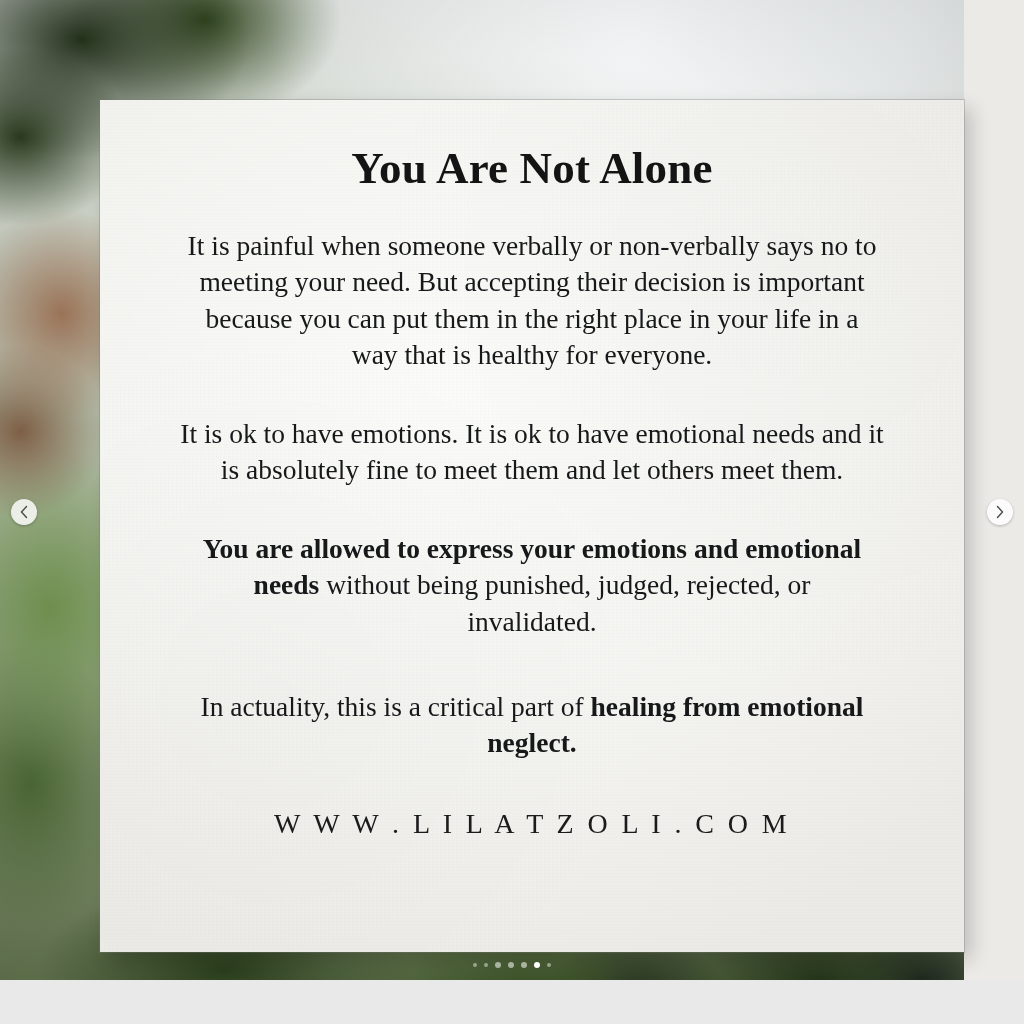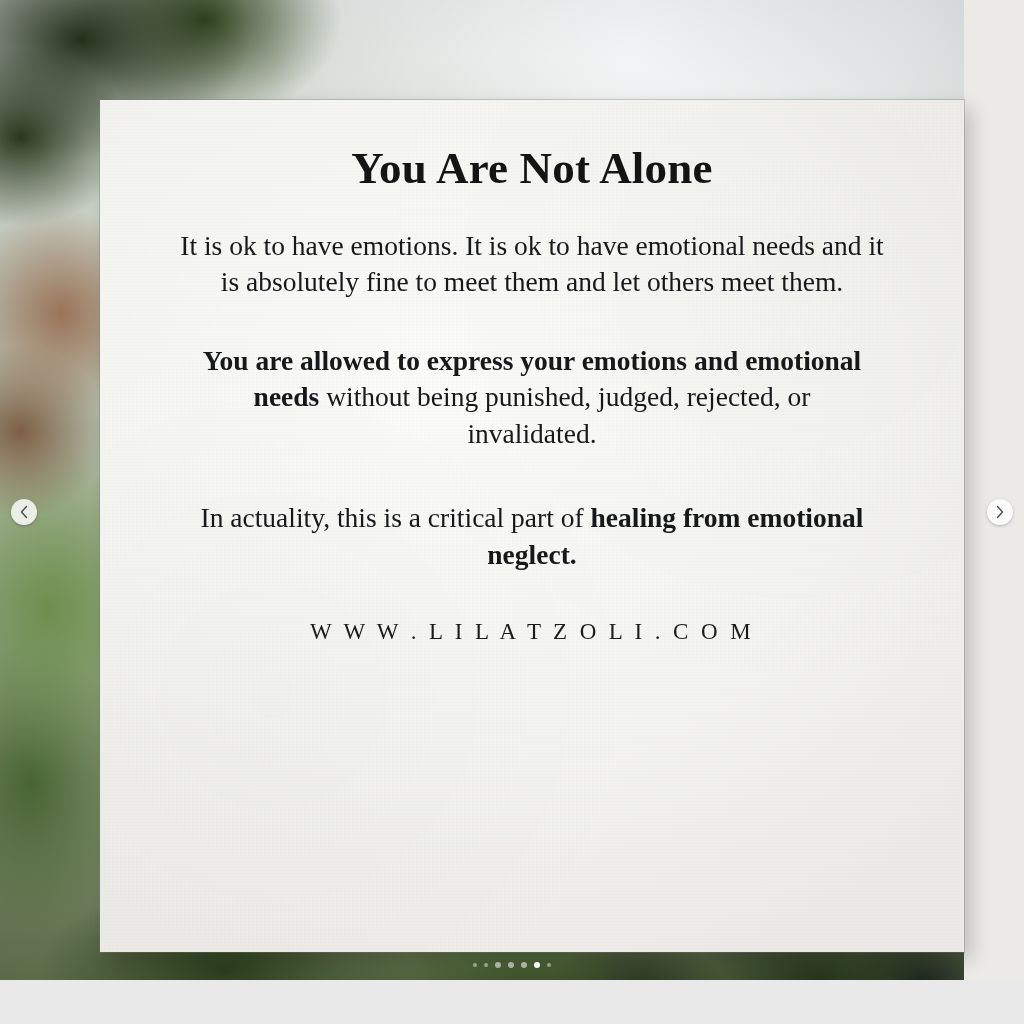--- a/index.html
+++ b/index.html
@@ -123,21 +123,21 @@
   }
   .para.p1 { padding: 0 26px; margin-bottom: 42px; }
   .para.p2 { padding: 0 34px; margin-bottom: 42px; }
   .para.p3 { padding: 0 22px; margin-bottom: 42px; }
   .para.p4 { padding: 0 28px; margin-bottom: 46px; margin-top: 48px; }
 
   .para b { font-weight: 700; }
 
   .site-url {
     font-family: "Liberation Serif", serif;
-    font-size: 23px;
+    font-size: 28px;
     letter-spacing: 3.4px;
     color: #1b1b1b;
     margin-top: 18px;
   }
 
   
   .arrow {
     position: absolute;
     top: 512px;
     transform: translateY(-50%);
@@ -188,20 +188,21 @@
 <div id="carousel">
 
   <div class="photo"></div>
   <div class="photo-vignette"></div>
   <div class="page-right-fill"></div>
 
   <div class="card">
     <div class="card-inner">
       <h1 class="card-title">You Are Not Alone</h1>
 
+      <p class="para p1">It is painful when someone verbally or non-verbally says no to meeting your need. But accepting their decision is important because you can  put them in the right place in your life in a way that is  healthy for everyone.</p>
 
       <p class="para p3">It is ok to have emotions. It is ok to have emotional needs and it is absolutely fine to meet them and let others meet them.</p>
 
       <p class="para p2"><b>You are allowed to express your emotions and emotional needs</b><span> without being punished, judged, rejected, or invalidated.</span></p>
 
       <p class="para p4"><span>In actuality, this is a critical part of </span><b>healing from emotional neglect.</b></p>
 
       <div class="site-url">W W W . L I L A T Z O L I . C O M</div>
     </div>
   </div>

